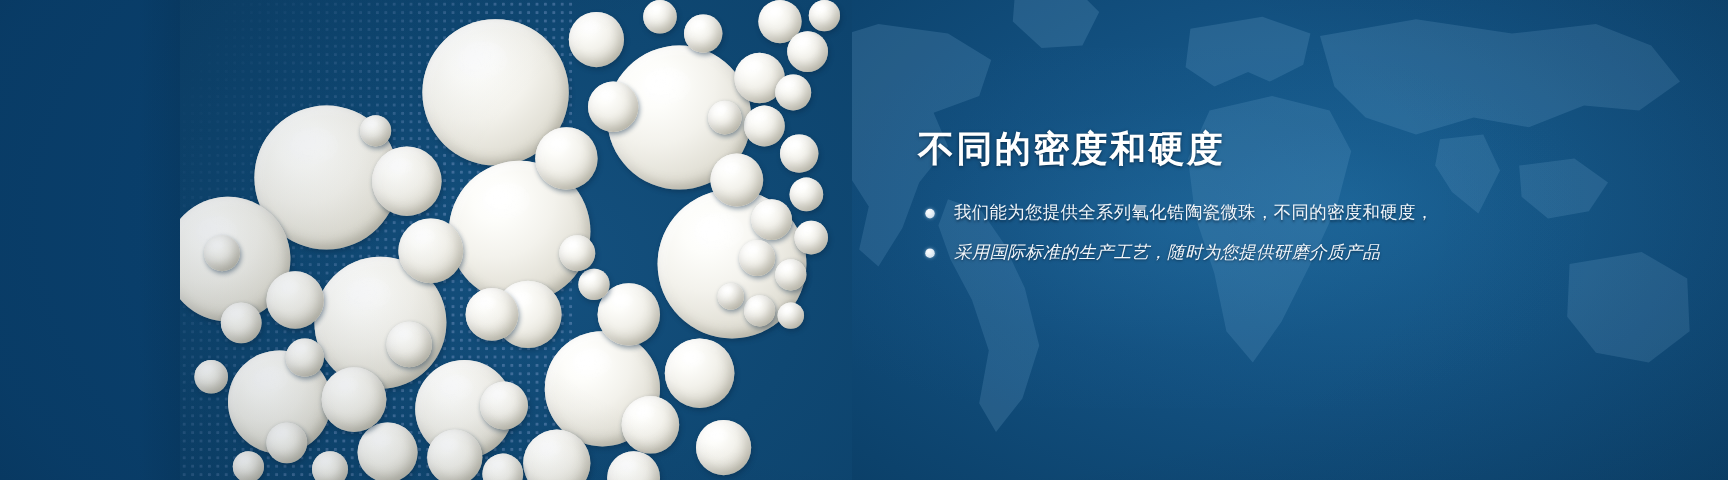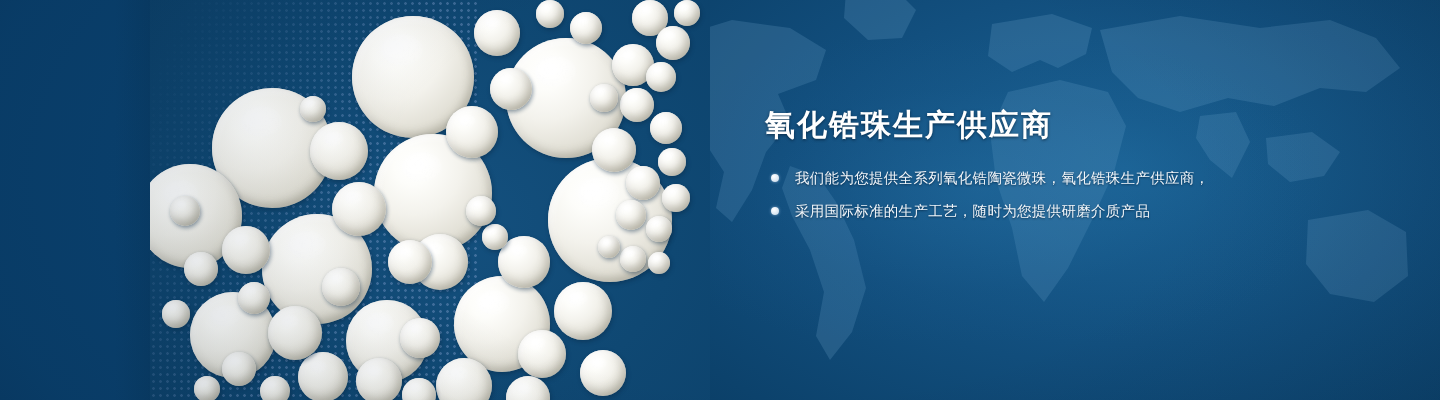--- a/index.html
+++ b/index.html
@@ -140,21 +140,21 @@
   .bullet {
     position: relative;
     padding-left: 30px;
     margin-bottom: 9px;
     font-size: 14.5px;
     line-height: 24px;
     color: #f2f6fa;
     letter-spacing: 0.3px;
     text-shadow: 0 1px 2px rgba(2,22,42,0.6);
   }
-  .bullet:last-child { margin-bottom: 0; }
+  .bullet:last-child { margin-bottom: 0; font-style: italic; }
   .bullet-dot {
     position: absolute;
     left: 6px;
     top: 8px;
     width: 8px;
     height: 8px;
     border-radius: 50%;
     background: radial-gradient(circle at 35% 32%, #ffffff 0%, #dfeaf4 55%, #b9cee0 100%);
     box-shadow: 0 0 3px rgba(190,220,245,0.6);
   }
@@ -262,26 +262,26 @@
       <div class="bead" style="left:332px;top:224px;width:26px;height:26px;"></div>
       <div class="bead" style="left:150px;top:96px;width:26px;height:26px;"></div>
       <div class="bead" style="left:252px;top:378px;width:34px;height:34px;"></div>
       <div class="bead" style="left:316px;top:196px;width:30px;height:30px;"></div>
     </div>
   </div>
 
   <div class="vignette"></div>
 
   <div class="content">
-    <h1 class="headline">氧化锆珠生产供应商</h1>
+    <h1 class="headline">不同的密度和硬度</h1>
 
     <ul class="bullets">
       <li class="bullet">
         <span class="bullet-dot"></span>
-        <span class="bullet-text">我们能为您提供全系列氧化锆陶瓷微珠，氧化锆珠生产供应商，</span>
+        <span class="bullet-text">我们能为您提供全系列氧化锆陶瓷微珠，不同的密度和硬度，</span>
       </li>
       <li class="bullet">
         <span class="bullet-dot"></span>
         <span class="bullet-text">采用国际标准的生产工艺，随时为您提供研磨介质产品</span>
       </li>
     </ul>
   </div>
 
 </div>
 

